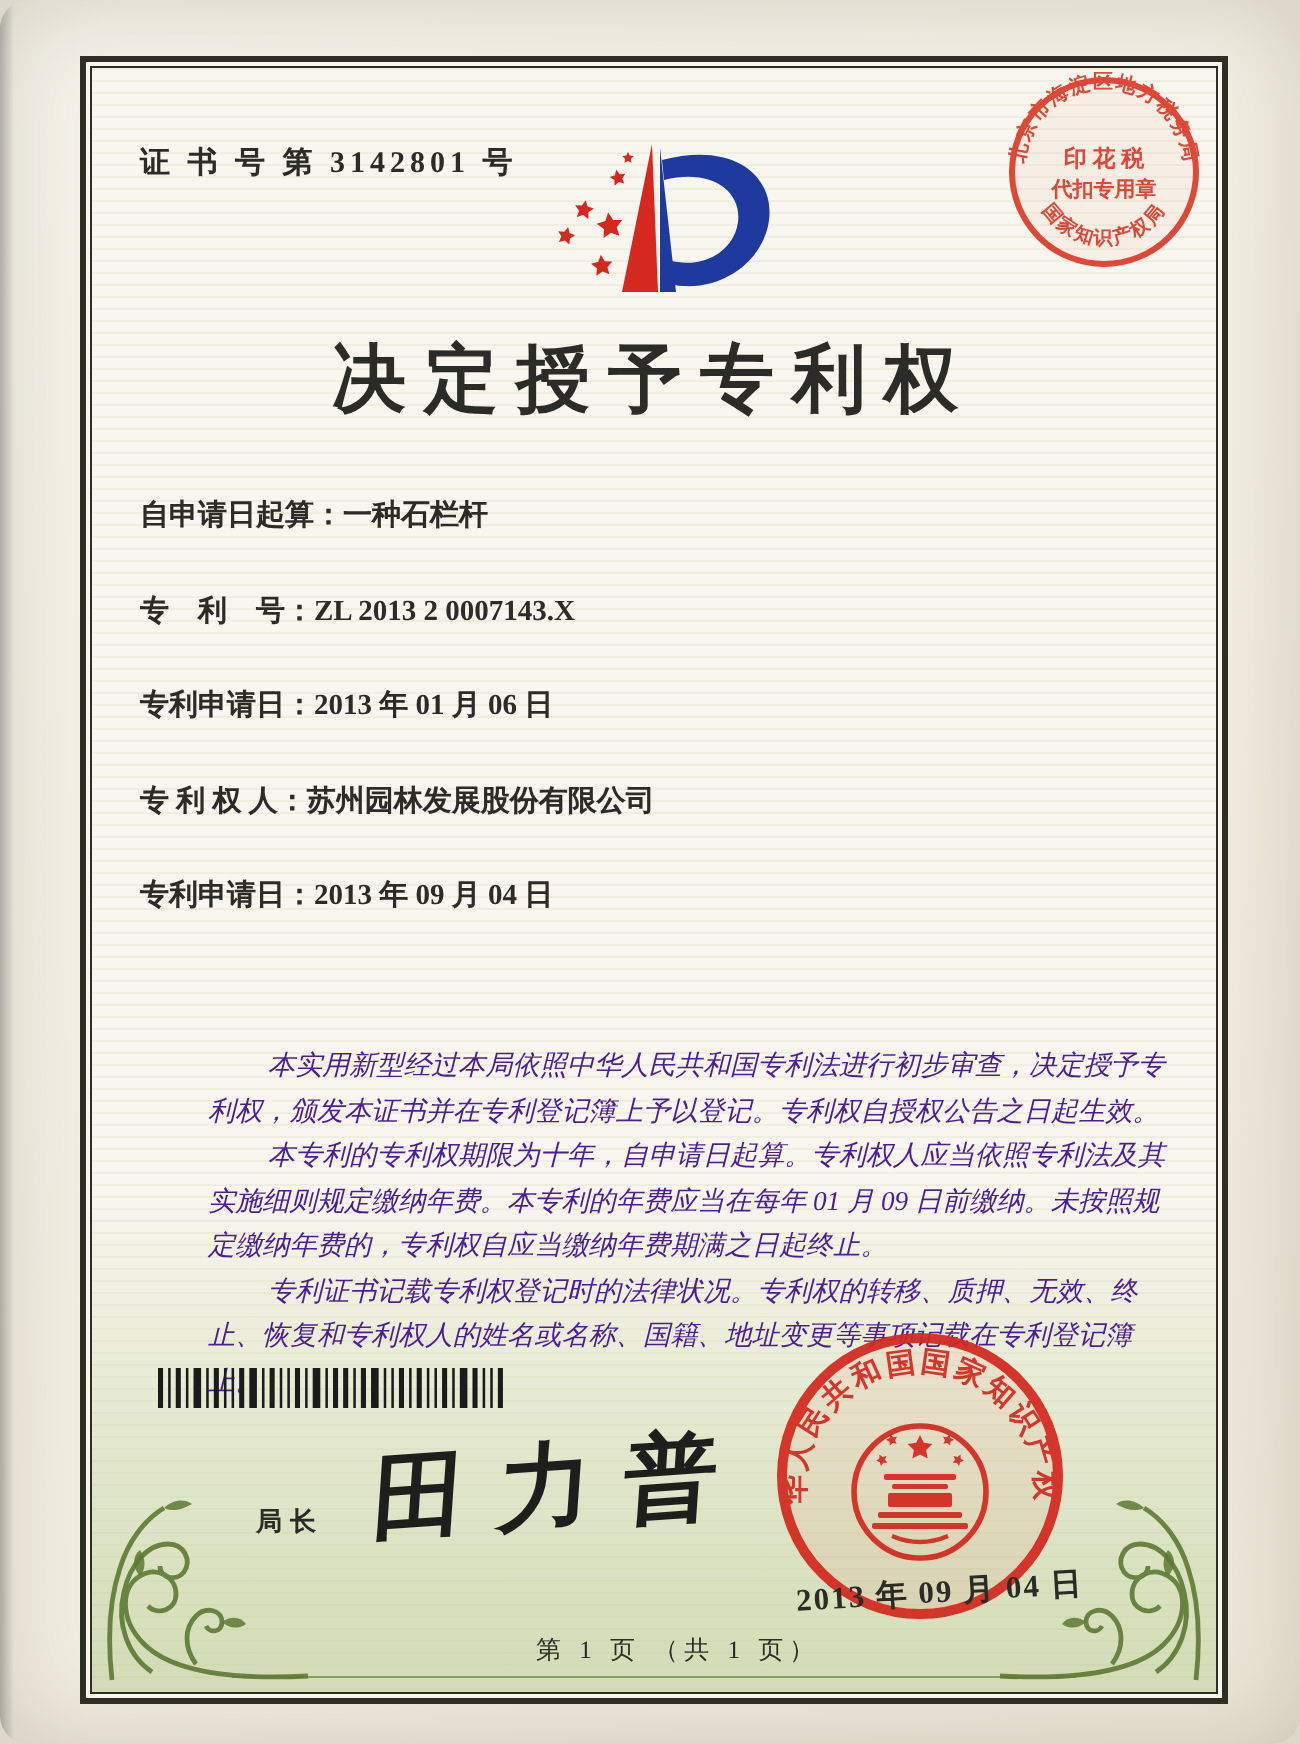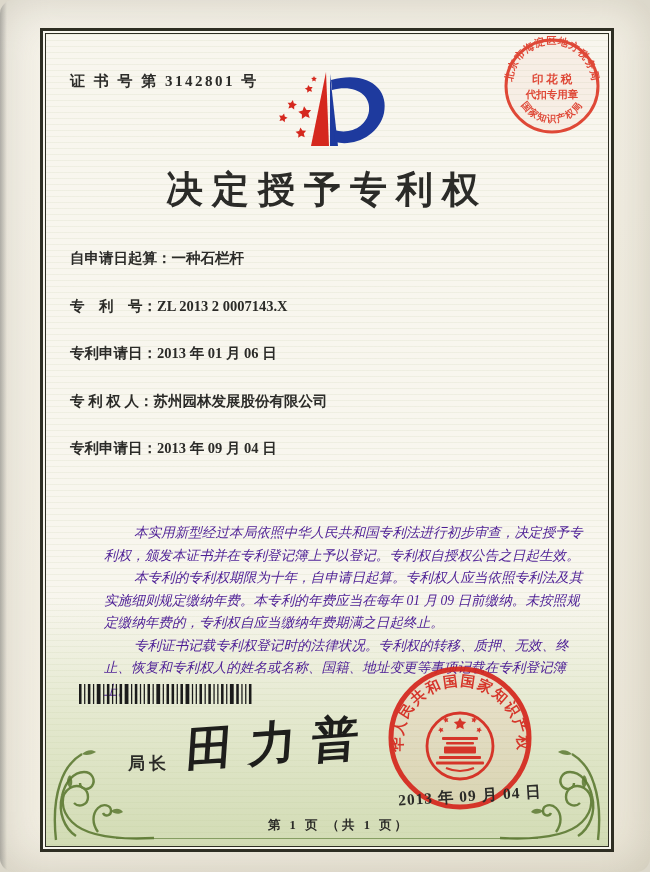--- a/index.html
+++ b/index.html
@@ -30,28 +30,28 @@
   .title{position:absolute;left:0;right:0;top:131px;margin:0;text-align:center;
     font-size:37px;font-weight:600;letter-spacing:9px;z-index:2;}
   .fields{position:absolute;left:24px;right:26px;top:214px;z-index:2;}
   .field{height:20px;line-height:20px;margin-bottom:27.5px;font-size:14.5px;font-weight:600;}
   .flabel{white-space:pre;}
   .fvalue{font-weight:600;}
   .body-text{position:absolute;left:22px;right:20px;top:488px;z-index:2;
     font-size:13.6px;line-height:22.5px;font-style:italic;color:#4c1d95;margin-left:36px;}
   .body-text p{margin:0;text-indent:2.2em;}
   .barcode{position:absolute;left:33px;top:650px;z-index:2;fill:#1b1b1b;}
-  .sig-label{position:absolute;left:82px;top:718px;font-size:17px;letter-spacing:4px;font-weight:600;z-index:2;}
+  .sig-label{position:absolute;left:82px;top:718px;font-size:13px;letter-spacing:4px;font-weight:600;z-index:2;}
   .sig-name{position:absolute;left:140px;top:678px;font-size:47px;font-weight:700;
     letter-spacing:16px;color:#1e1e1c;transform:rotate(-4deg) skewX(-8deg);z-index:2;white-space:nowrap;}
   .seal{position:absolute;left:340px;top:630px;z-index:3;opacity:.93;}
   .seal-date{position:absolute;left:352px;top:752px;font-size:15.5px;font-weight:700;
     letter-spacing:1px;transform:rotate(-3.5deg);z-index:4;white-space:nowrap;}
   .footer{position:absolute;left:0;right:0;bottom:12px;text-align:center;
-    font-size:12.5px;letter-spacing:3px;font-weight:700;z-index:2;padding-left:24px;}
+    font-size:12.5px;letter-spacing:3px;font-weight:400;z-index:2;padding-left:24px;}
 </style>
 </head>
 <body>
 
 <div class="page">
   <div class="frame">
     <div class="inner">
 
       <div class="hatch"></div>
       <div class="green-tint"></div>

